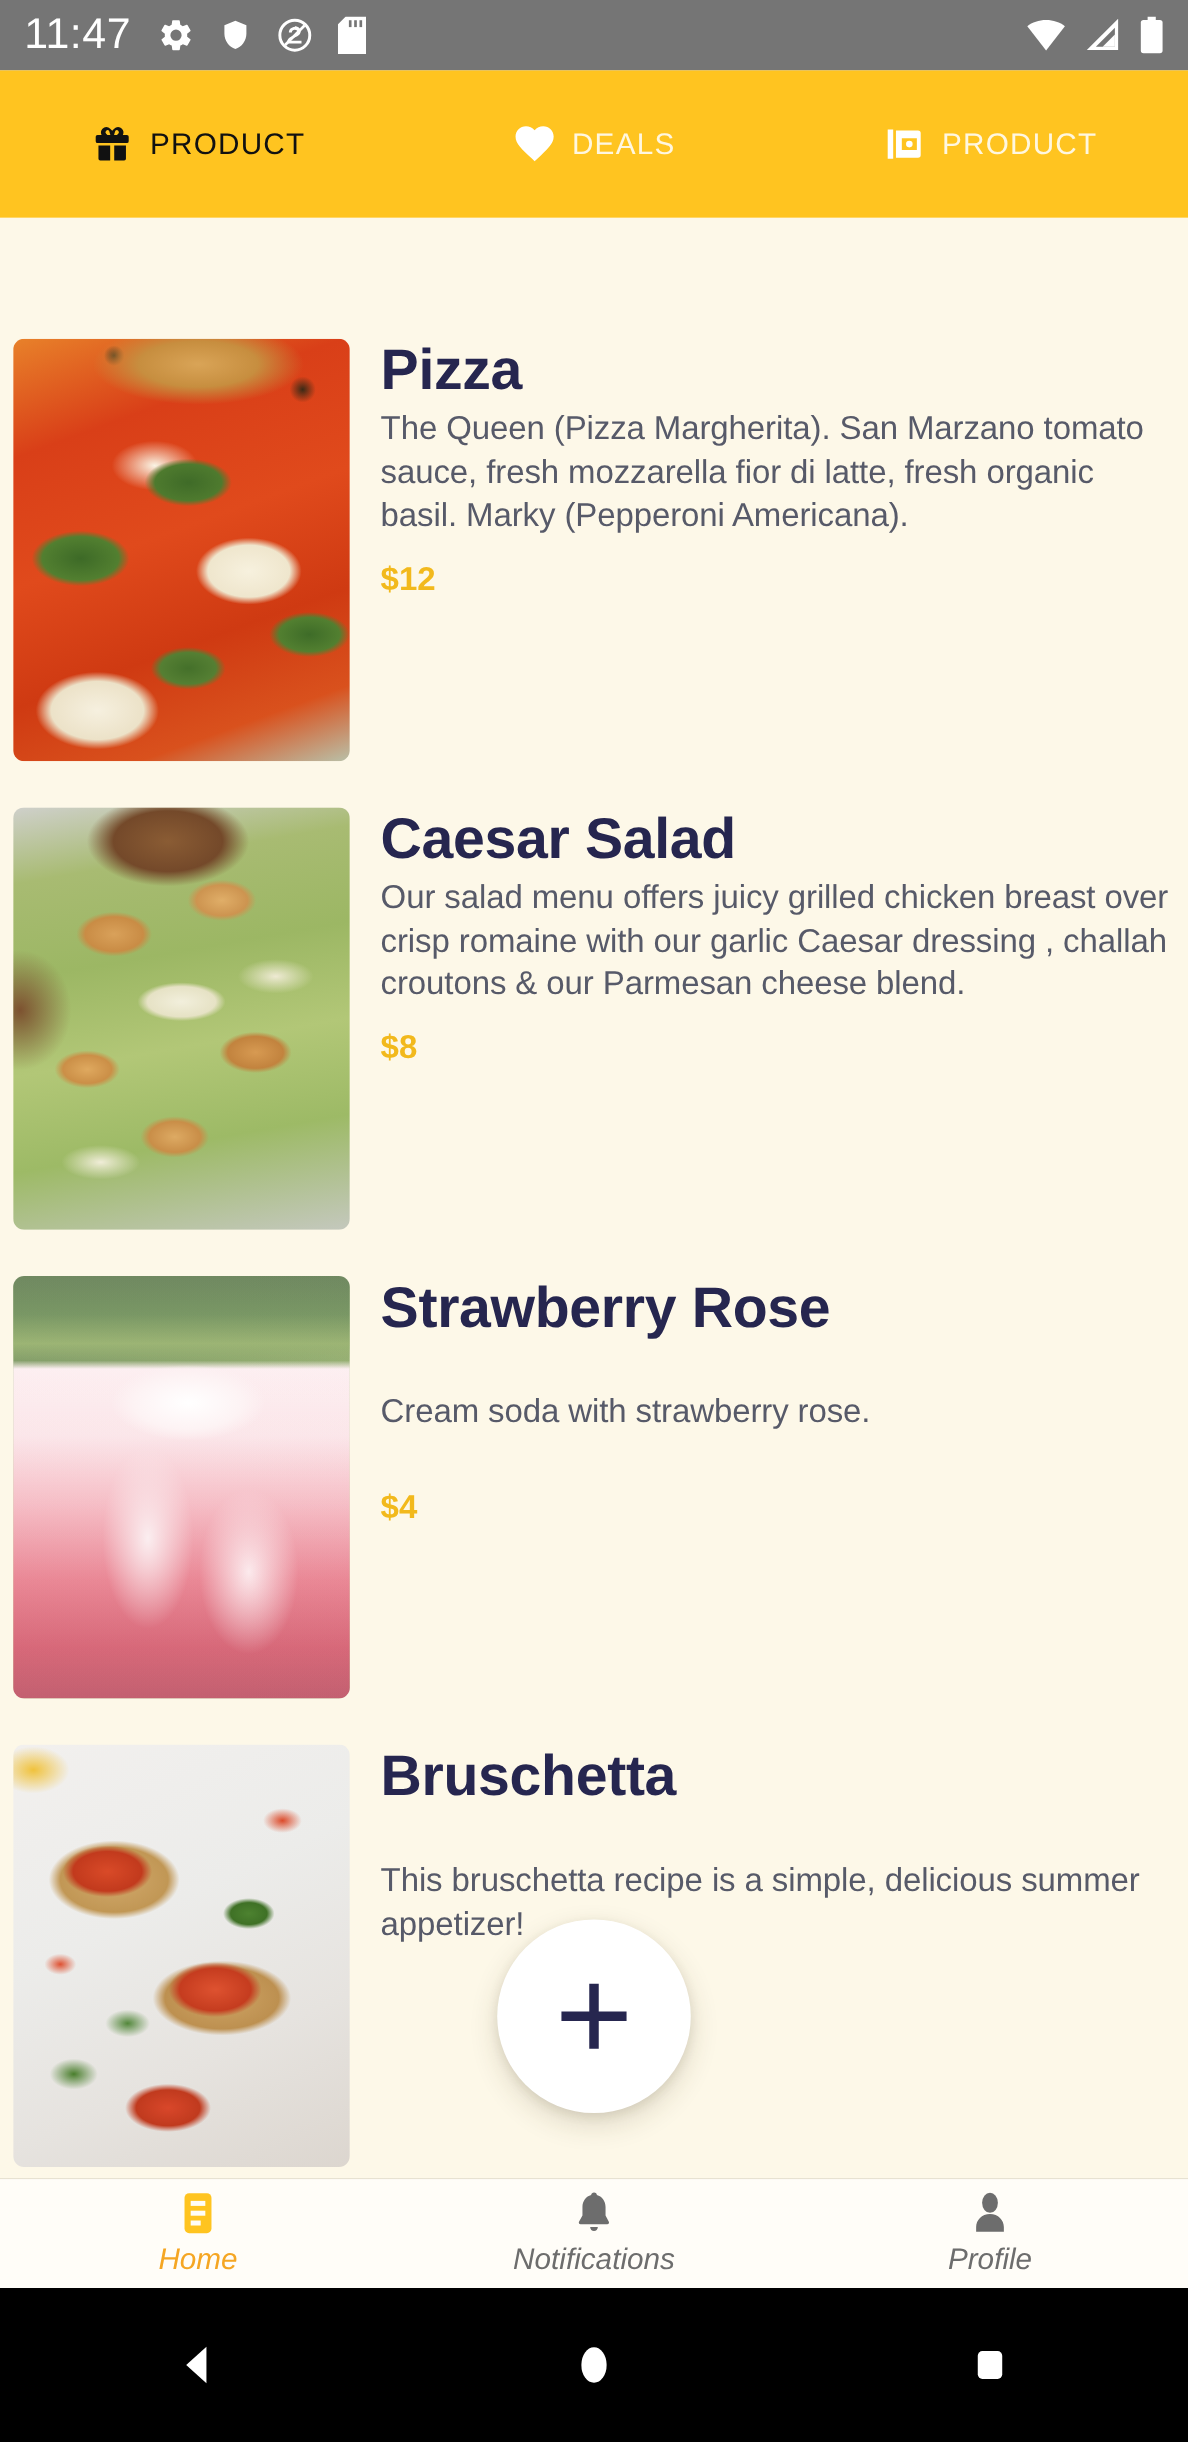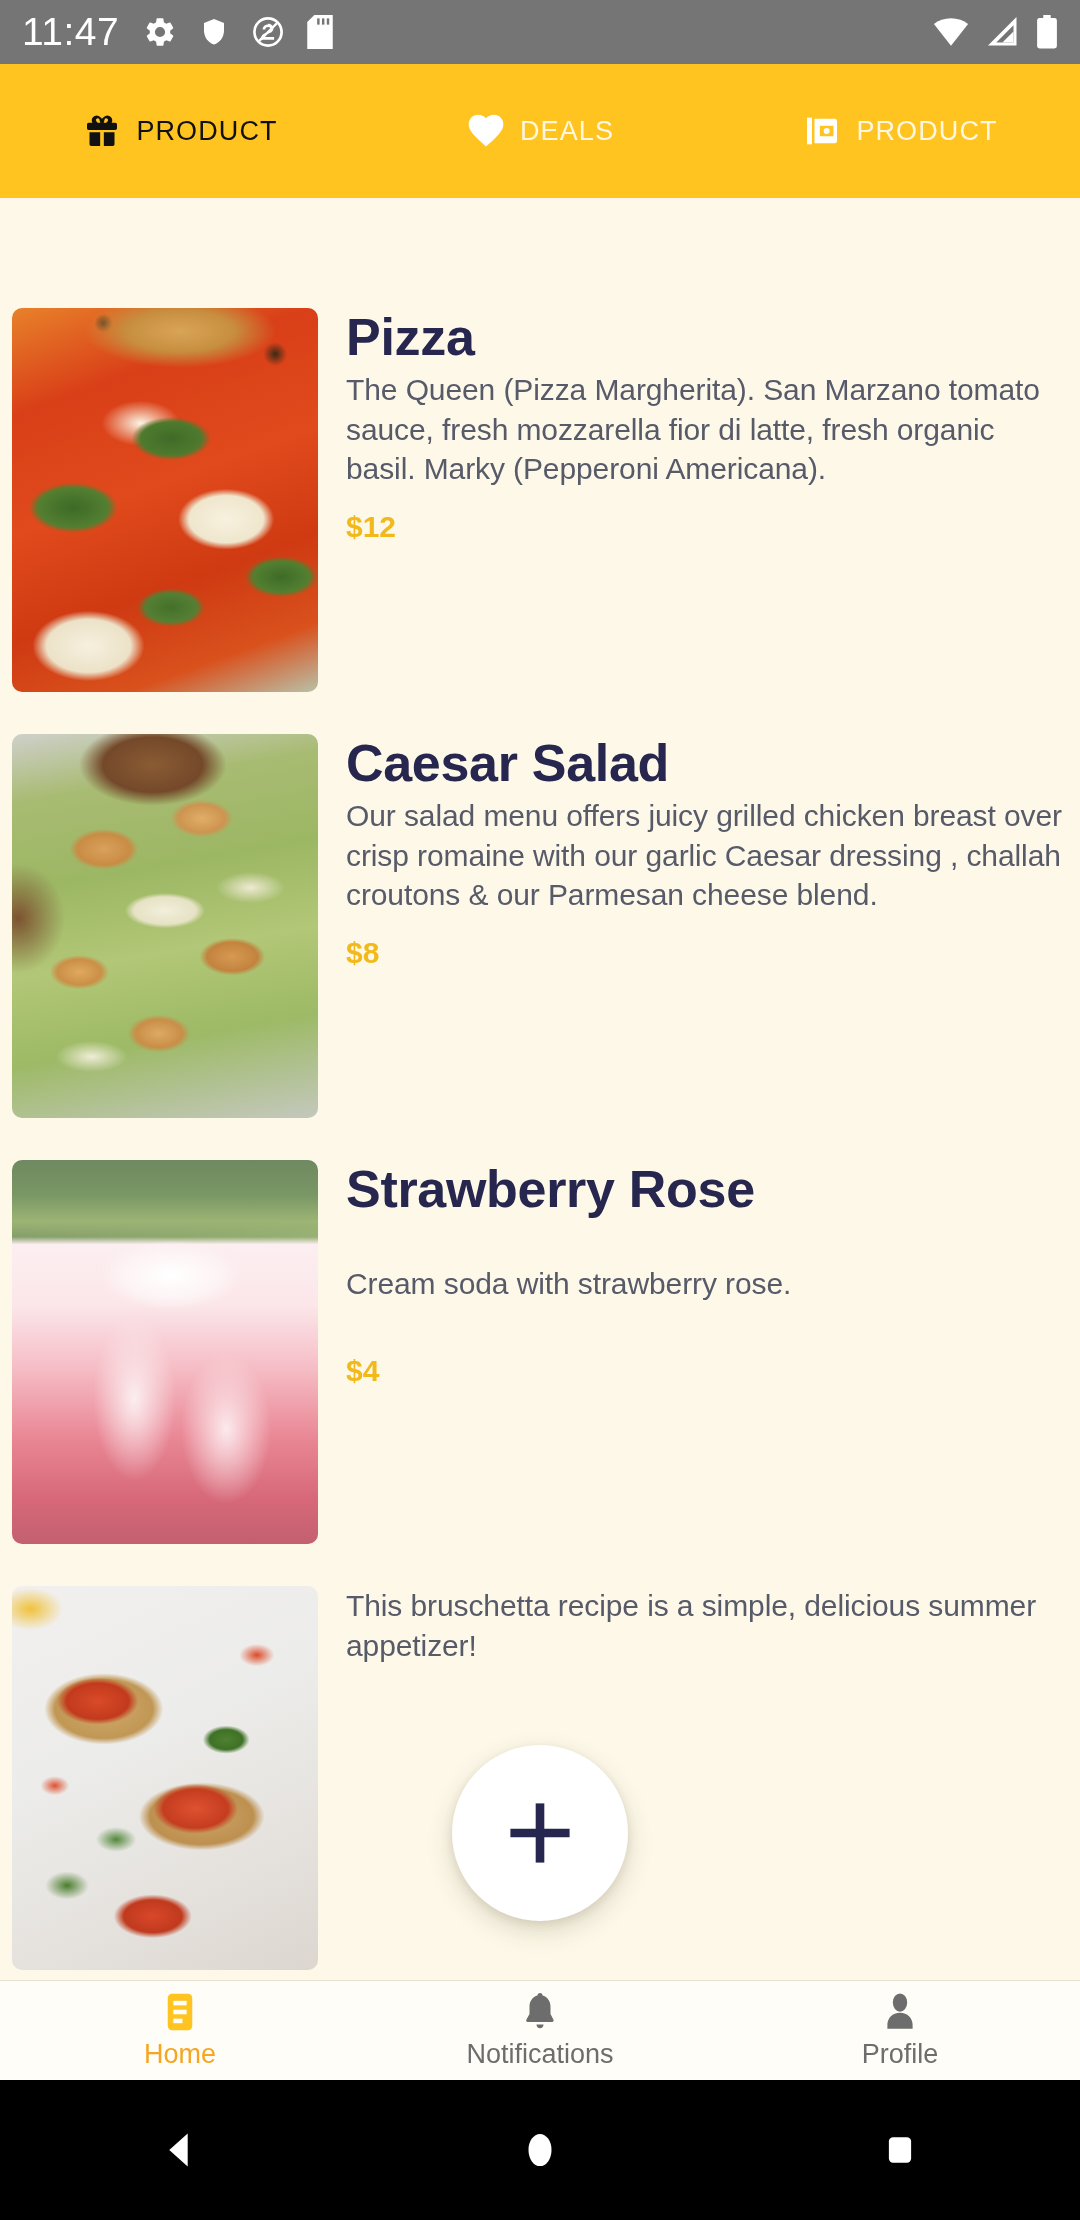--- a/index.html
+++ b/index.html
@@ -134,21 +134,21 @@
   .fab-plus { width:74px; height:74px; }
 
   
   .bottomnav {
     position:absolute; left:0; right:0; bottom:140px; height:100px;
     background:#FFFDF8; border-top:1px solid #e7e2d2;
     display:flex; align-items:center; z-index:20;
   }
   .bn-item {
     flex:1; display:flex; flex-direction:column; align-items:center;
-    justify-content:space-between; gap:6px;
+    justify-content:space-between; gap:6px;font-style:italic;
   }
   .bn-label { font-size:27px; color:#6d6d6d; }
   .bn-item.active .bn-label { color:#F5A623; }
   .bn-icon { width:42px; height:42px; display:block; }
 
   
   .androidnav {
     position:absolute; left:0; right:0; bottom:0; height:140px;
     background:#000; display:flex; align-items:center;
   }
@@ -248,20 +248,21 @@
     <div class="card-body">
       <div class="card-title">Strawberry Rose</div>
       <div class="card-desc">Cream soda with strawberry rose.</div>
       <div class="card-price">$4</div>
     </div>
   </div>
 
   <div class="card spaced">
     <div class="thumb img-bruschetta"></div>
     <div class="card-body">
+      <div class="card-title">Bruschetta</div>
       <div class="card-desc">This bruschetta recipe is a simple, delicious summer appetizer!</div>
       <div class="card-price"></div>
     </div>
   </div>
 </div>
 
 <div class="fab">
   <svg class="fab-plus" viewBox="0 0 24 24">
     <path fill="#26264F" d="M10.6 2.4h2.8v19.2h-2.8z"></path>
     <path fill="#26264F" d="M2.4 10.6h19.2v2.8H2.4z"></path>

